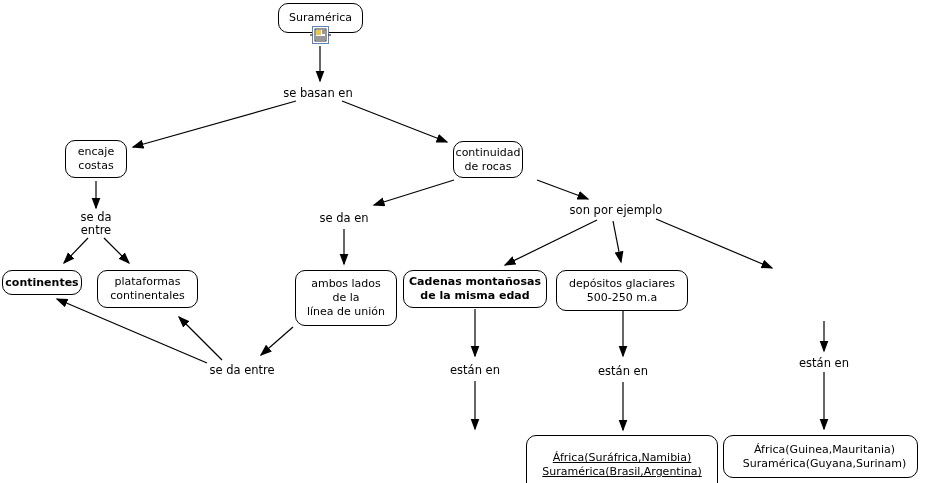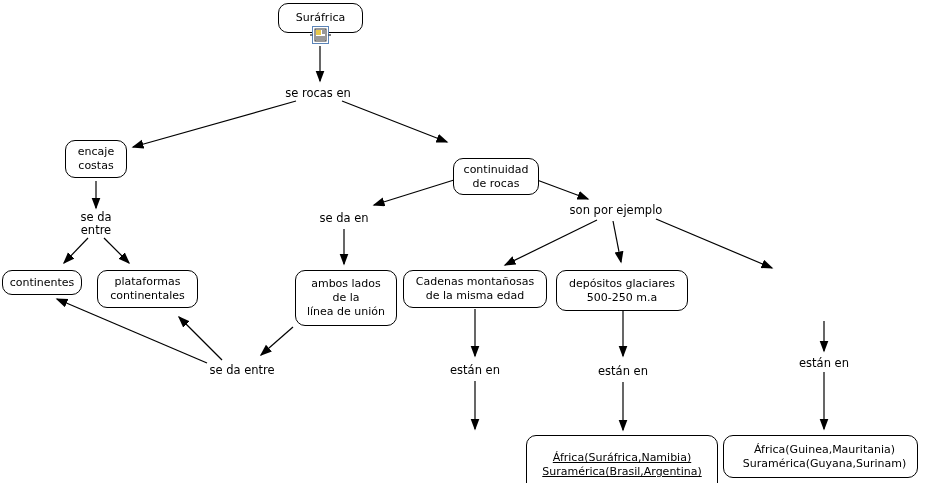--- a/index.html
+++ b/index.html
@@ -83,64 +83,64 @@
       <line x1="623" y1="311" x2="623" y2="356" marker-end="url(#ah)"></line>
       <line x1="623" y1="382" x2="623" y2="430" marker-end="url(#ah)"></line>
       <line x1="824" y1="321" x2="824" y2="351" marker-end="url(#ah)"></line>
       <line x1="824" y1="372" x2="824" y2="429" marker-end="url(#ah)"></line>
       <line x1="293" y1="327" x2="261" y2="355" marker-end="url(#ah)"></line>
       <line x1="207" y1="363" x2="57" y2="299" marker-end="url(#ah)"></line>
       <line x1="222" y1="360" x2="179" y2="317" marker-end="url(#ah)"></line>
     </g>
   </svg>
 
-  <div class="node" style="left:278px; top:3px;  width:85px;  height:30px;">Suráfrica</div>
+  <div class="node" style="left:278px; top:3px;  width:85px;  height:30px;">Suramérica</div>
 
   <svg class="resource-icon" viewBox="0 0 21 18" xmlns="http://www.w3.org/2000/svg">
     <rect x="2.5" y="0.5" width="16" height="17" fill="#ffffff" stroke="#5b84b8" stroke-width="1"></rect>
     <line x1="0" y1="9" x2="2.5" y2="9" stroke="#000000" stroke-width="1"></line>
     <line x1="18.5" y1="9" x2="21" y2="9" stroke="#000000" stroke-width="1"></line>
     <rect x="5" y="3" width="11" height="12" fill="#ffffff" stroke="#333333" stroke-width="1"></rect>
     <rect x="6" y="4" width="5" height="5" fill="#e8c84a"></rect>
     <line x1="12" y1="5" x2="15" y2="5" stroke="#333333" stroke-width="1"></line>
     <line x1="12" y1="7" x2="15" y2="7" stroke="#333333" stroke-width="1"></line>
     <line x1="6" y1="11" x2="15" y2="11" stroke="#333333" stroke-width="1"></line>
     <line x1="6" y1="13" x2="15" y2="13" stroke="#333333" stroke-width="1"></line>
   </svg>
 
   <div class="node" style="left:65px;  top:140px; width:62px;  height:38px;">encaje
 costas</div>
 
-  <div class="node" style="left:453px; top:158px; width:86px;  height:37px;">continuidad
+  <div class="node" style="left:453px; top:141px; width:70px;  height:37px;">continuidad
 de rocas</div>
 
-  <div class="node" style="left:2px;   top:270px; width:80px;  height:25px;">continentes</div>
+  <div class="node" style="left:2px;   top:270px; width:80px;  height:25px;font-weight:bold;">continentes</div>
 
   <div class="node" style="left:295px; top:270px; width:102px; height:56px;">ambos lados
 de la
 línea de unión</div>
 
   <div class="node" style="left:97px;  top:270px; width:101px; height:38px;">plataformas
 continentales</div>
 
-  <div class="node" style="left:403px; top:270px; width:144px; height:38px;">Cadenas montañosas
+  <div class="node" style="left:403px; top:270px; width:144px; height:38px;font-weight:bold;">Cadenas montañosas
 de la misma edad</div>
 
   <div class="node" style="left:556px; top:270px; width:132px; height:41px;">depósitos glaciares
 500-250 m.a</div>
 
 
 
   <div class="node" style="left:526px; top:435px; width:192px; height:60px;text-decoration:underline;">África(Suráfrica,Namibia)
 Suramérica(Brasil,Argentina)</div>
 
   <div class="node" style="left:723px; top:435px; width:195px; height:43px;padding-left:12px;">África(Guinea,Mauritania)
 Suramérica(Guyana,Surinam)</div>
 
-  <div class="phrase" style="left:318px; top:93px;">se rocas en</div>
+  <div class="phrase" style="left:318px; top:93px;">se basan en</div>
 
   <div class="phrase" style="left:96px;  top:224px;">se da
 entre</div>
 
   <div class="phrase" style="left:344px; top:218px;">se da en</div>
 
   <div class="phrase" style="left:616px; top:210px;">son por ejemplo</div>
 
   <div class="phrase" style="left:242px; top:370px;">se da entre</div>
 

